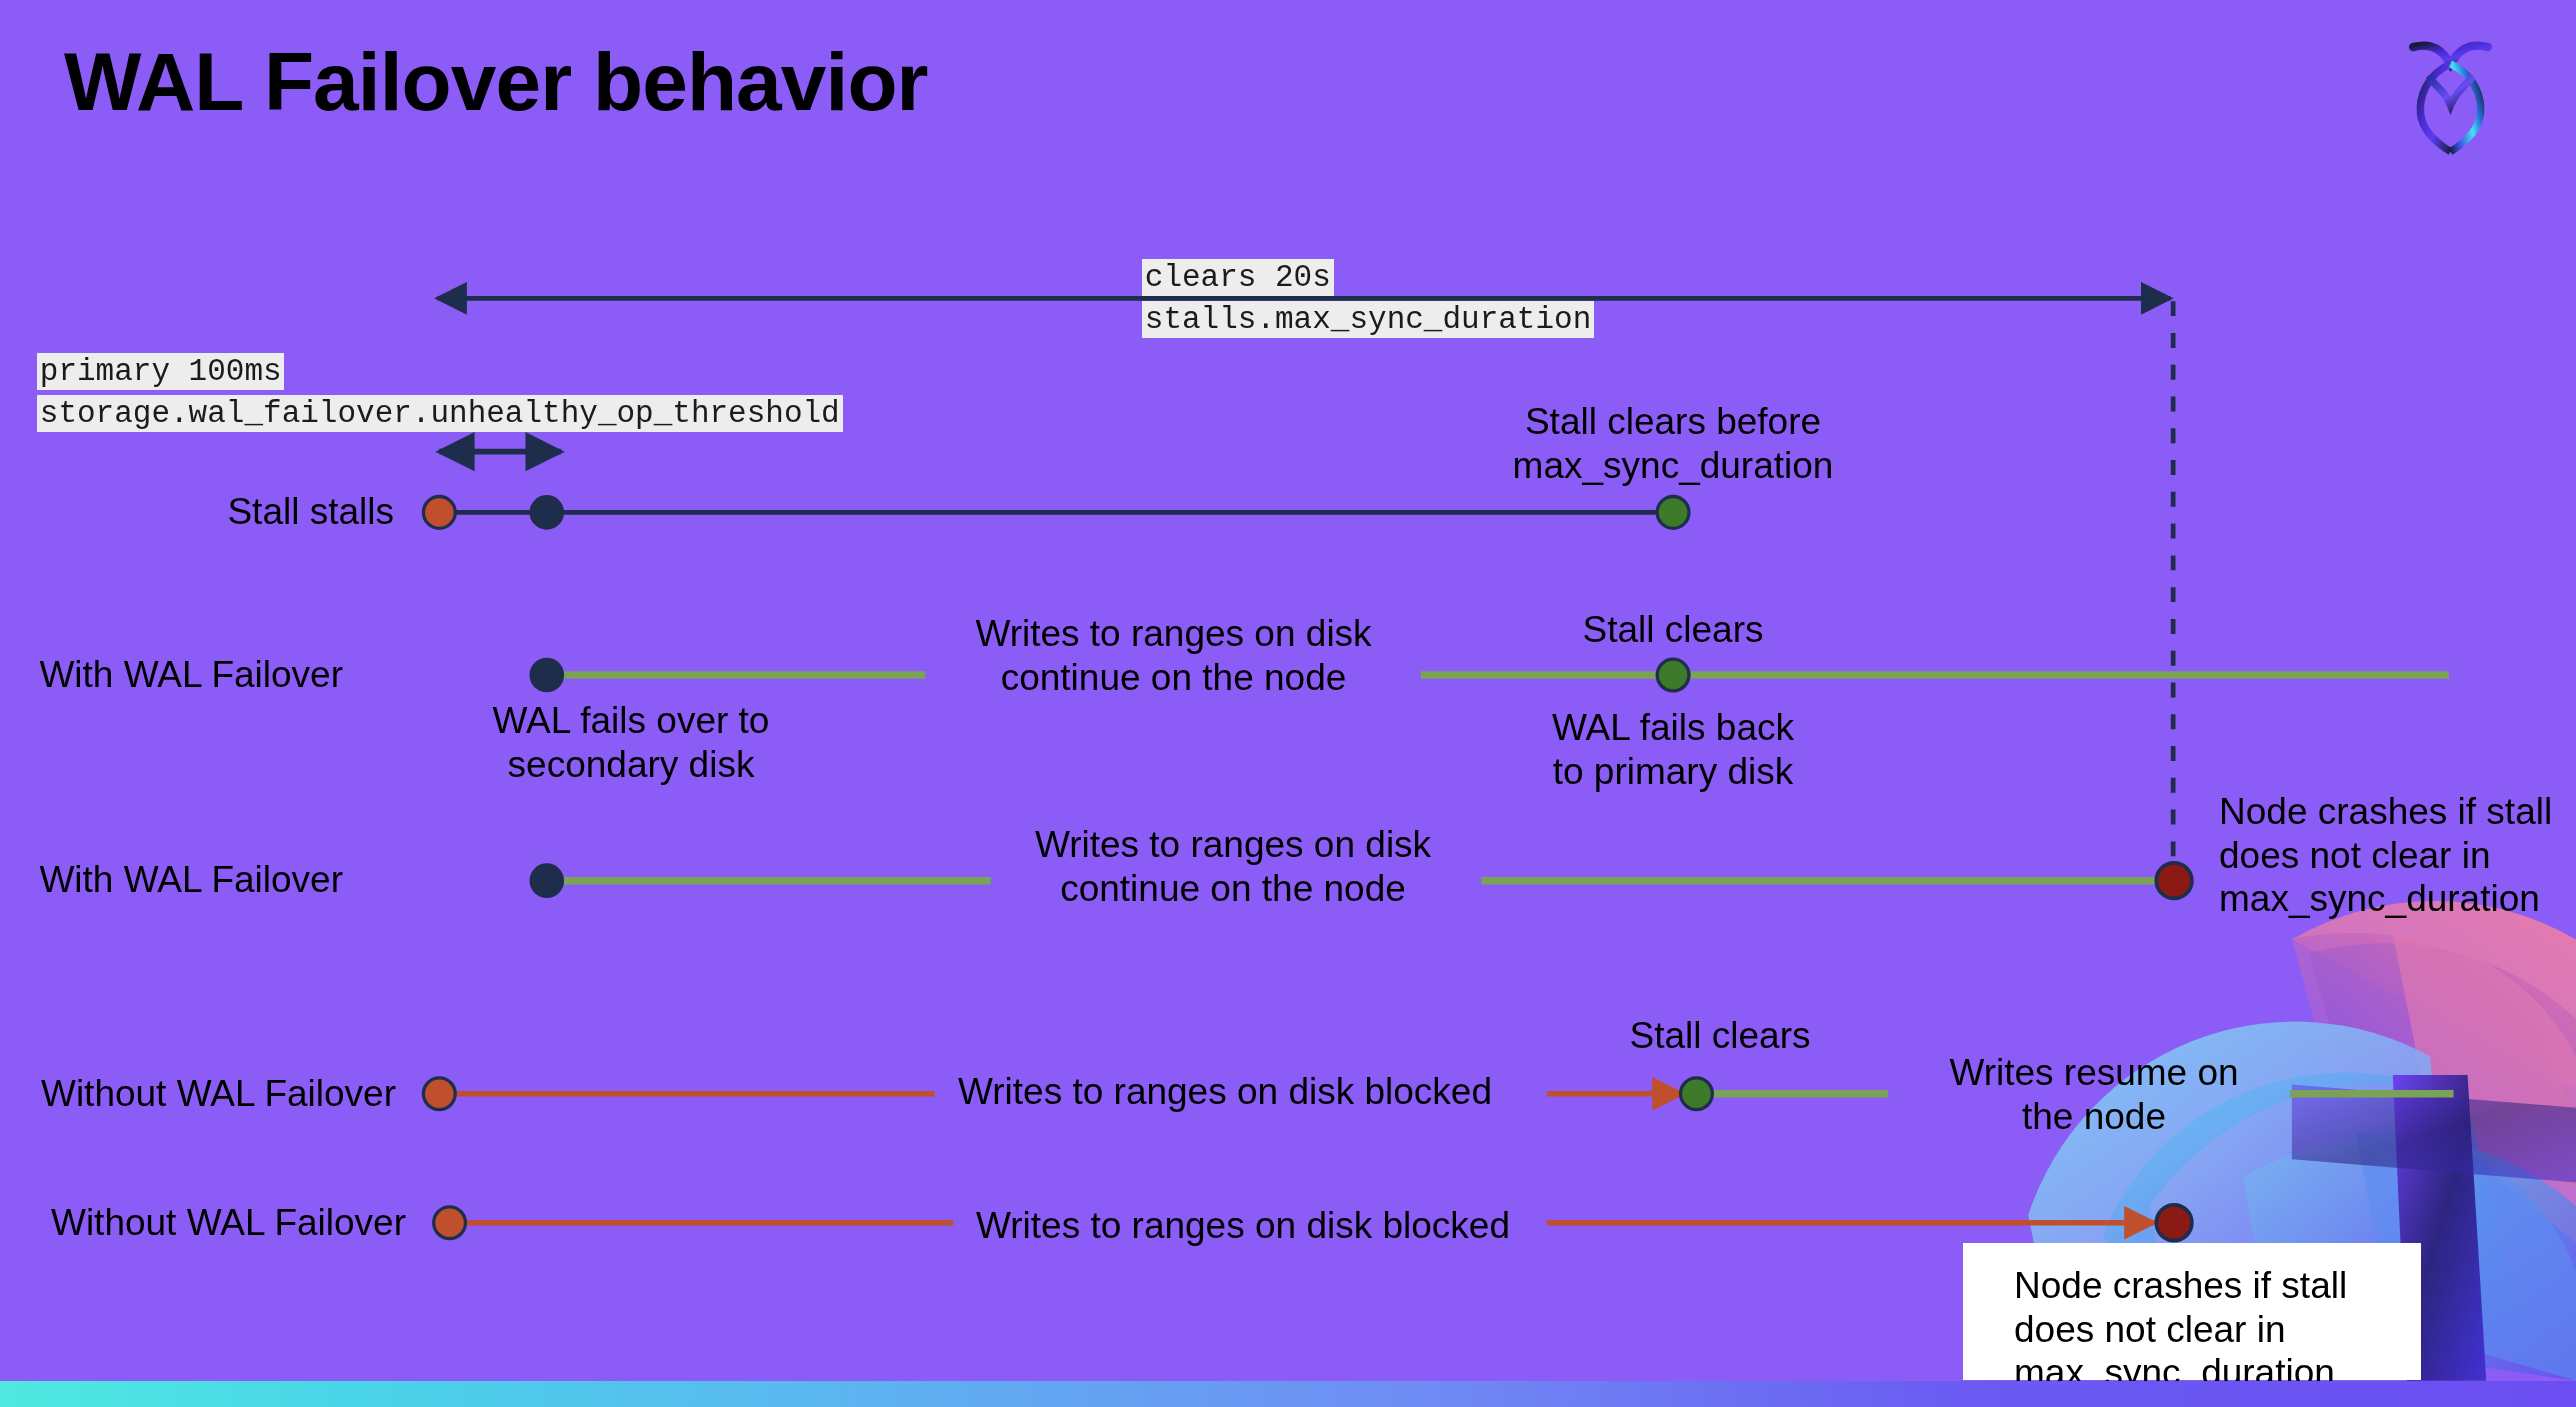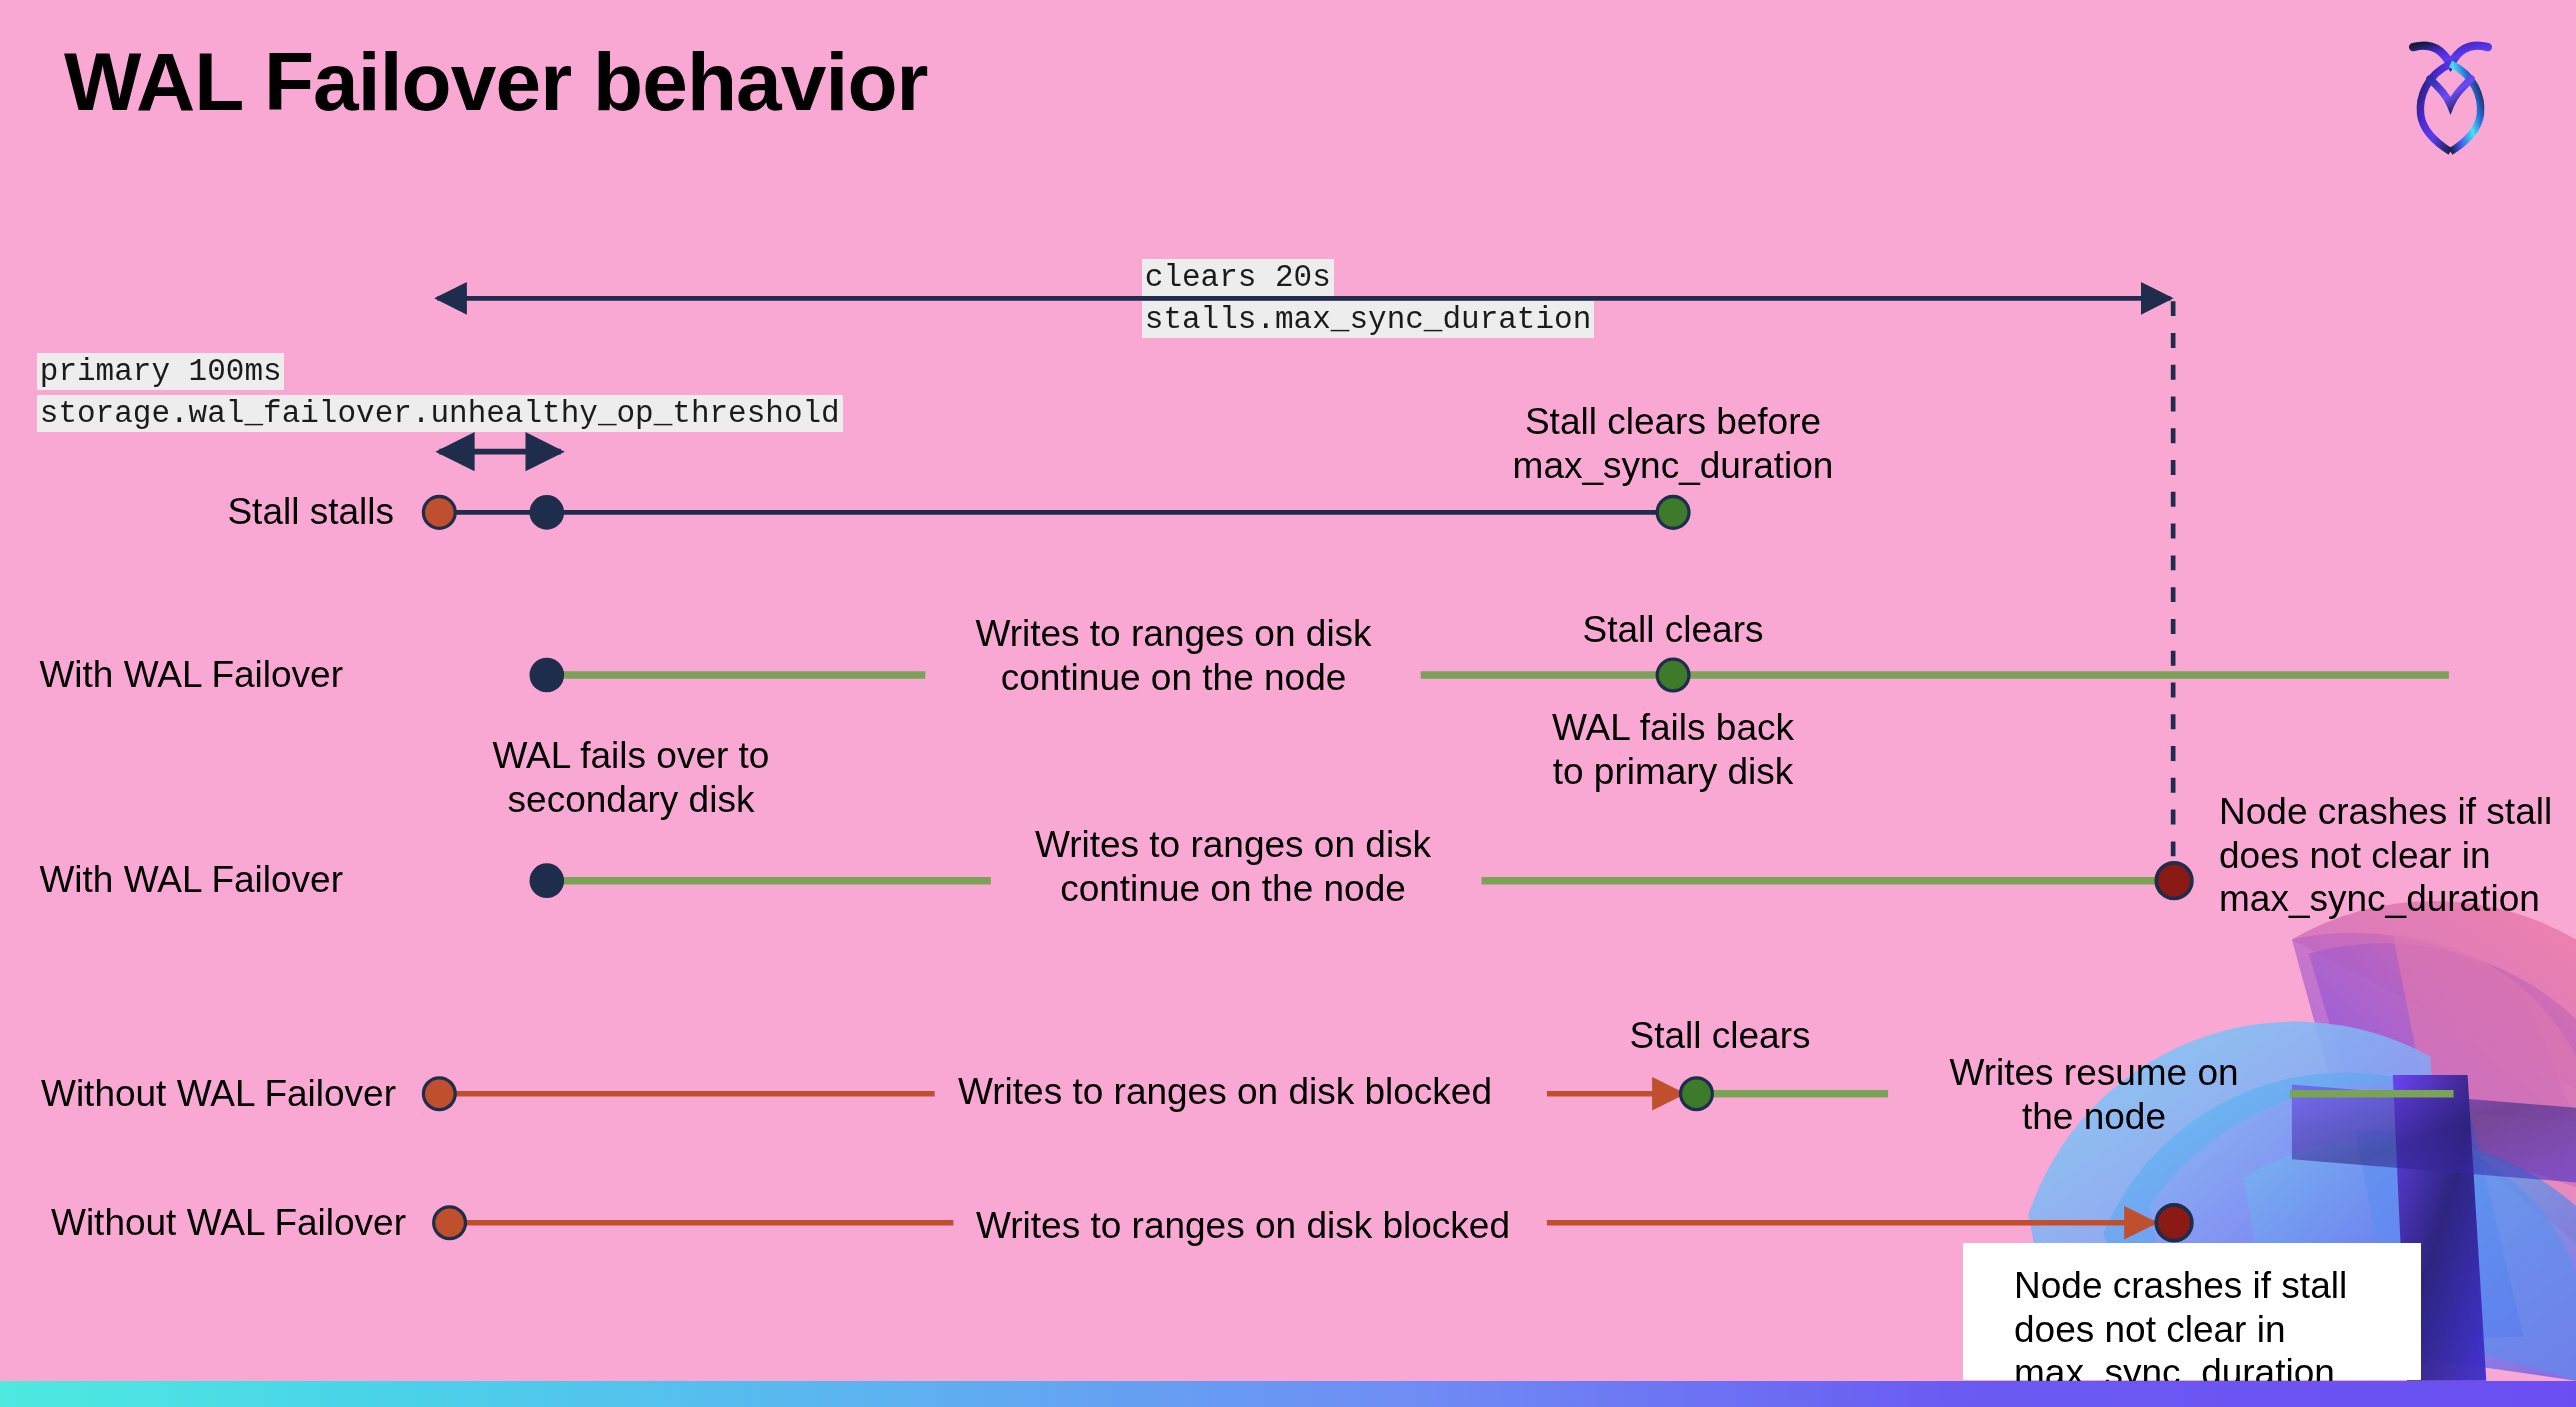--- a/index.html
+++ b/index.html
@@ -13,21 +13,21 @@
     position: relative;
     overflow: hidden;
     font-family: "Liberation Sans", sans-serif;
     color: #000000;
   }
   #slide {
     position: absolute;
     inset: 0;
     width: 2576px;
     height: 1408px;
-    background: #f9a8d4;
+    background: #8b5cf6;
   }
 
   
   .title {
     position: absolute;
     left: 64px;
     top: 39px;
     font-size: 82px;
     font-weight: bold;
     letter-spacing: -0.9px;
@@ -284,21 +284,21 @@
   <div class="lbl row-label" style="left:0px; top:1223px; width:406px;">Without WAL Failover</div>
 
   <div class="lbl annot" style="left:1486px; top:400px; width:374px;">Stall clears before
 max_sync_duration</div>
 
   <div class="lbl annot" style="left:935px; top:612px; width:477px;">Writes to ranges on disk
 continue on the node</div>
 
   <div class="lbl annot" style="left:1533px; top:608px; width:280px;">Stall clears</div>
 
-  <div class="lbl annot" style="left:430px; top:734px; width:402px;">WAL fails over to
+  <div class="lbl annot" style="left:430px; top:699px; width:402px;">WAL fails over to
 secondary disk</div>
 
   <div class="lbl annot" style="left:1500px; top:706px; width:346px;">WAL fails  back
 to primary disk</div>
 
   <div class="lbl annot" style="left:991px; top:823px; width:484px;">Writes to ranges on disk
 continue on the node</div>
 
   <div class="lbl annot-left" style="left:2219px; top:790px; width:355px;">Node crashes if stall
 does not clear in

